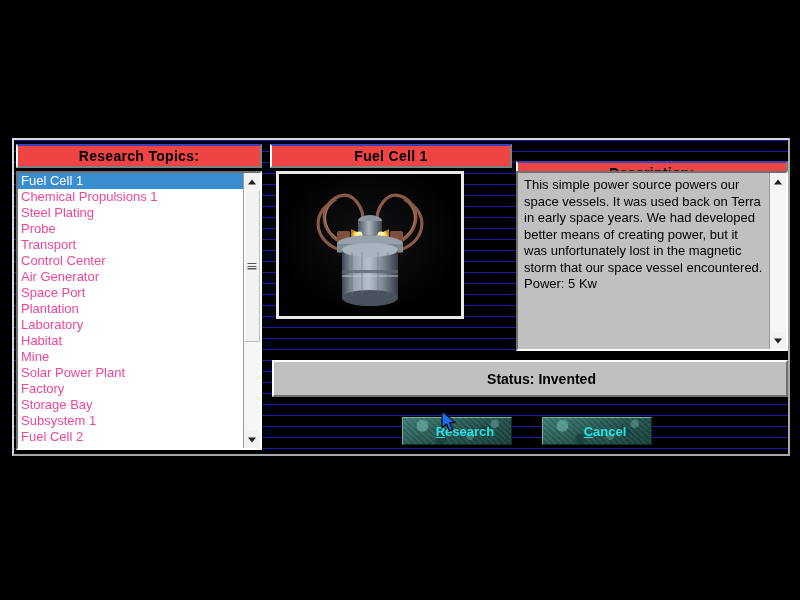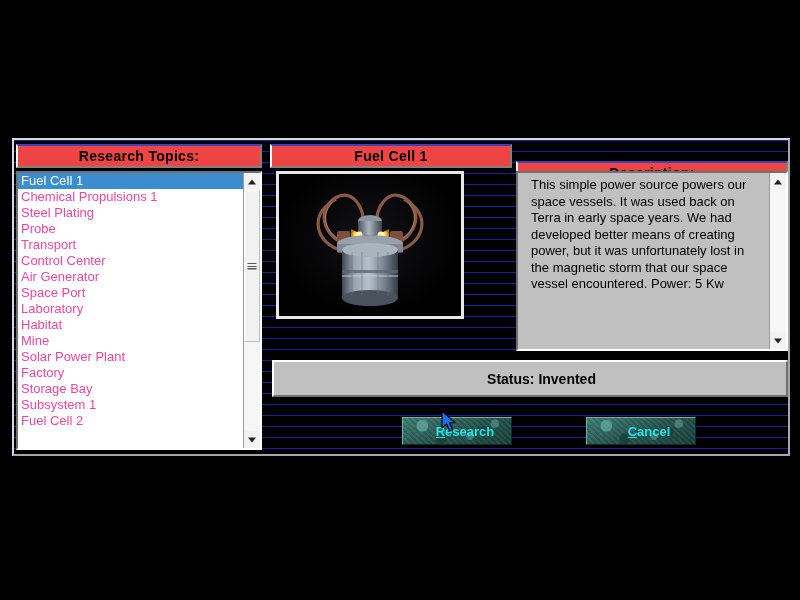--- a/index.html
+++ b/index.html
@@ -192,21 +192,21 @@
     background: #c0c0c0;
     border-top: 2px solid #707070;
     border-left: 2px solid #707070;
     border-right: 2px solid #ffffff;
     border-bottom: 2px solid #ffffff;
     display: flex;
     overflow: hidden;
   }
   #desc-text {
     flex: 1 1 auto;
-    padding: 4px 5px 4px 13px;
+    padding: 4px 5px 4px 6px;
     font-size: 13px;
     line-height: 16.5px;
     color: #000000;
     overflow: hidden;
   }
 
   
   #status-panel {
     position: absolute;
     left: 258px;
@@ -248,21 +248,21 @@
     display: flex;
     align-items: center;
     justify-content: center;
     color: #25e6e6;
     font-size: 13px;
     font-weight: bold;
     cursor: pointer;
     padding-left: 16px;
   }
   #btn-research { left: 388px; width: 110px; }
-  #btn-cancel   { left: 528px; width: 110px; margin-left: 44px; }
+  #btn-cancel   { left: 528px; width: 110px; }
   .gbtn .acc { text-decoration: underline; }
 
   
   #cursor {
     position: absolute;
     left: 441px;
     top: 410px;
     width: 16px;
     height: 24px;
     pointer-events: none;
@@ -282,20 +282,21 @@
     <div id="topics-box">
       <div id="topics-list">
           <div class="topic sel">Fuel Cell 1</div>
           <div class="topic">Chemical Propulsions 1</div>
           <div class="topic">Steel Plating</div>
           <div class="topic">Probe</div>
           <div class="topic">Transport</div>
           <div class="topic">Control Center</div>
           <div class="topic">Air Generator</div>
           <div class="topic">Space Port</div>
+          <div class="topic">Plantation</div>
           <div class="topic">Laboratory</div>
           <div class="topic">Habitat</div>
           <div class="topic">Mine</div>
           <div class="topic">Solar Power Plant</div>
           <div class="topic">Factory</div>
           <div class="topic">Storage Bay</div>
           <div class="topic">Subsystem 1</div>
           <div class="topic">Fuel Cell 2</div>
         </div>
       <div class="sbar">

